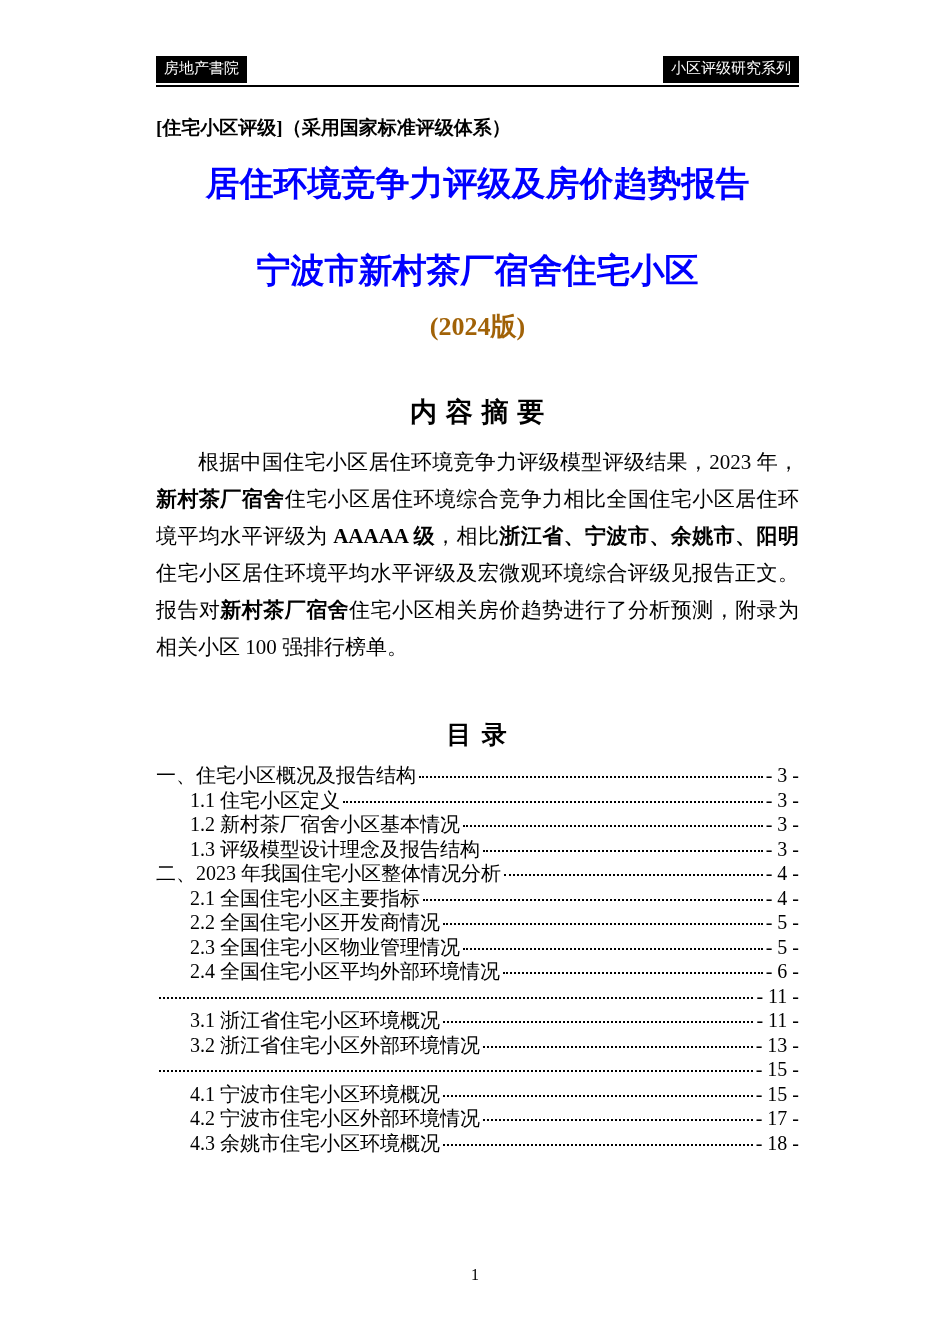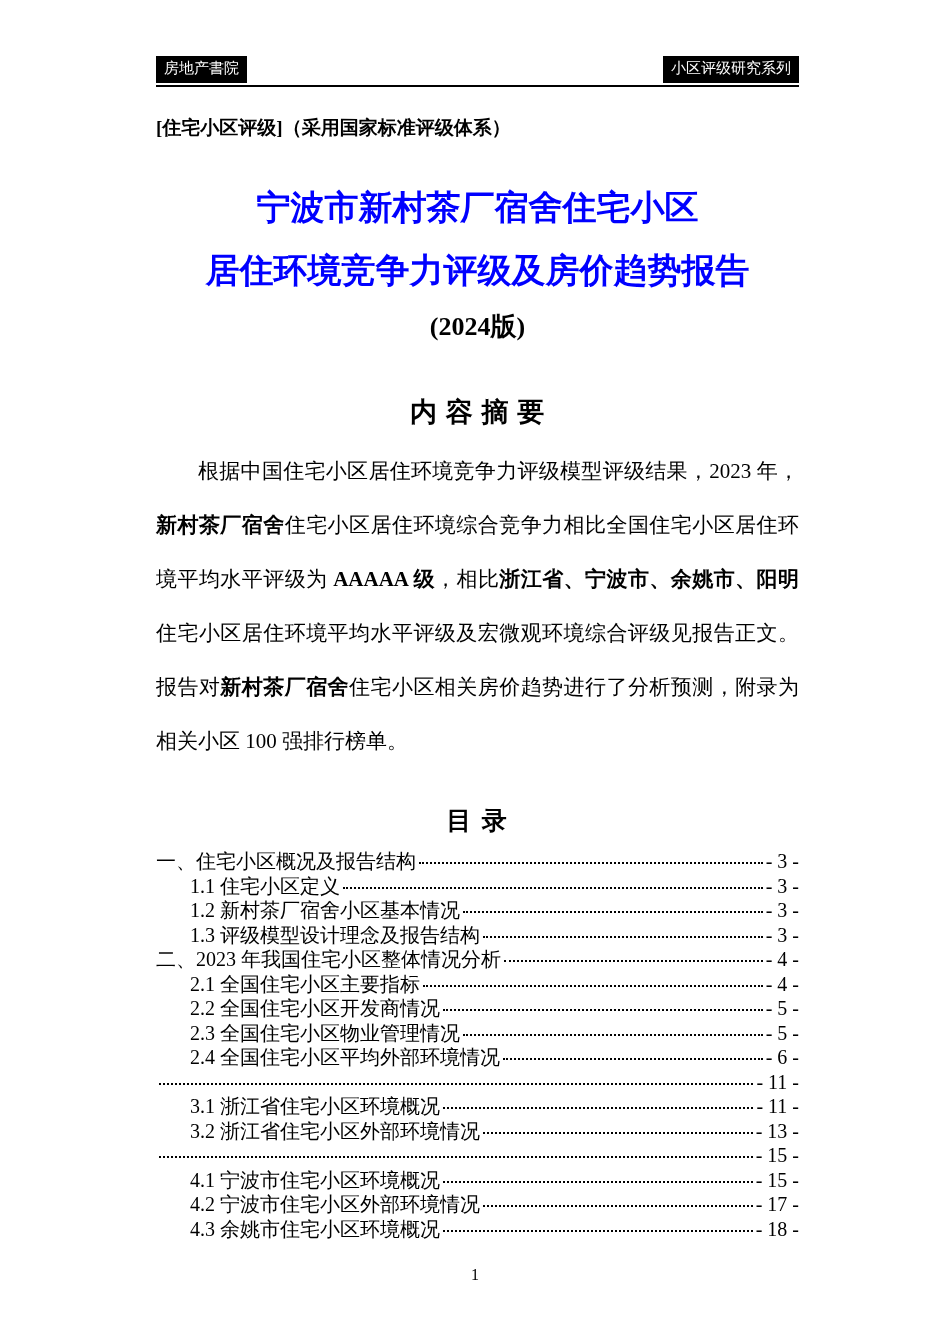--- a/index.html
+++ b/index.html
@@ -44,43 +44,43 @@
     color: #0000FF;
     font-size: 34px;
     font-weight: bold;
     line-height: 1.22;
   }
   .title-first { margin-top: 46px; }
   .title-second { margin-top: 22px; }
   .edition {
     margin-top: 18px;
     text-align: center;
-    color: #000000;
+    color: #a16207;
     font-size: 26px;
     font-weight: bold;
   }
   
   .abstract-heading {
     margin: 50px 0 0 0;
     text-align: center;
     font-size: 27px;
     font-weight: bold;
     letter-spacing: 1px;
   }
   .abstract {
     margin: 14px 0 0 0;
     font-size: 21px;
-    line-height: 54px;
+    line-height: 37px;
     text-align: justify;
     text-indent: 2em;
   }
   .abstract .bold { font-weight: bold; }
   
   .toc-heading {
-    margin: 36px 0 12px 0;
+    margin: 52px 0 12px 0;
     text-align: center;
     font-size: 25px;
     font-weight: bold;
     letter-spacing: 2px;
   }
   .toc { font-size: 20px; font-weight: normal; }
   .toc-row {
     display: flex;
     align-items: baseline;
     line-height: 24.5px;
@@ -114,24 +114,24 @@
 
 <div class="page">
 
   <div class="header">
     <span class="header-badge">房地产書院</span>
     <span class="header-badge">小区评级研究系列</span>
   </div>
 
   <div class="classification">[住宅小区评级]（采用国家标准评级体系）</div>
 
+  <h1 class="title-line title-second">居住环境竞争力评级及房价趋势报告</h1>
+
   <h1 class="title-line title-first">宁波市新村茶厂宿舍住宅小区</h1>
 
-  <h1 class="title-line title-second">居住环境竞争力评级及房价趋势报告</h1>
-
   <div class="edition">(2024版)</div>
 
   <h2 class="abstract-heading">内 容 摘 要</h2>
 
   <p class="abstract"><span>根据中国住宅小区居住环境竞争力评级模型评级结果，2023 年，</span><span class="bold">新村茶厂宿舍</span><span>住宅小区居住环境综合竞争力相比全国住宅小区居住环境平均水平评级为 </span><span class="bold">AAAAA 级</span><span>，相比</span><span class="bold">浙江省、宁波市、余姚市、阳明</span><span>住宅小区居住环境平均水平评级及宏微观环境综合评级见报告正文。报告对</span><span class="bold">新村茶厂宿舍</span><span>住宅小区相关房价趋势进行了分析预测，附录为相关小区 100 强排行榜单。</span></p>
 
   <h2 class="toc-heading">目 录</h2>
 
   <div class="toc">
       <div class="toc-row">

